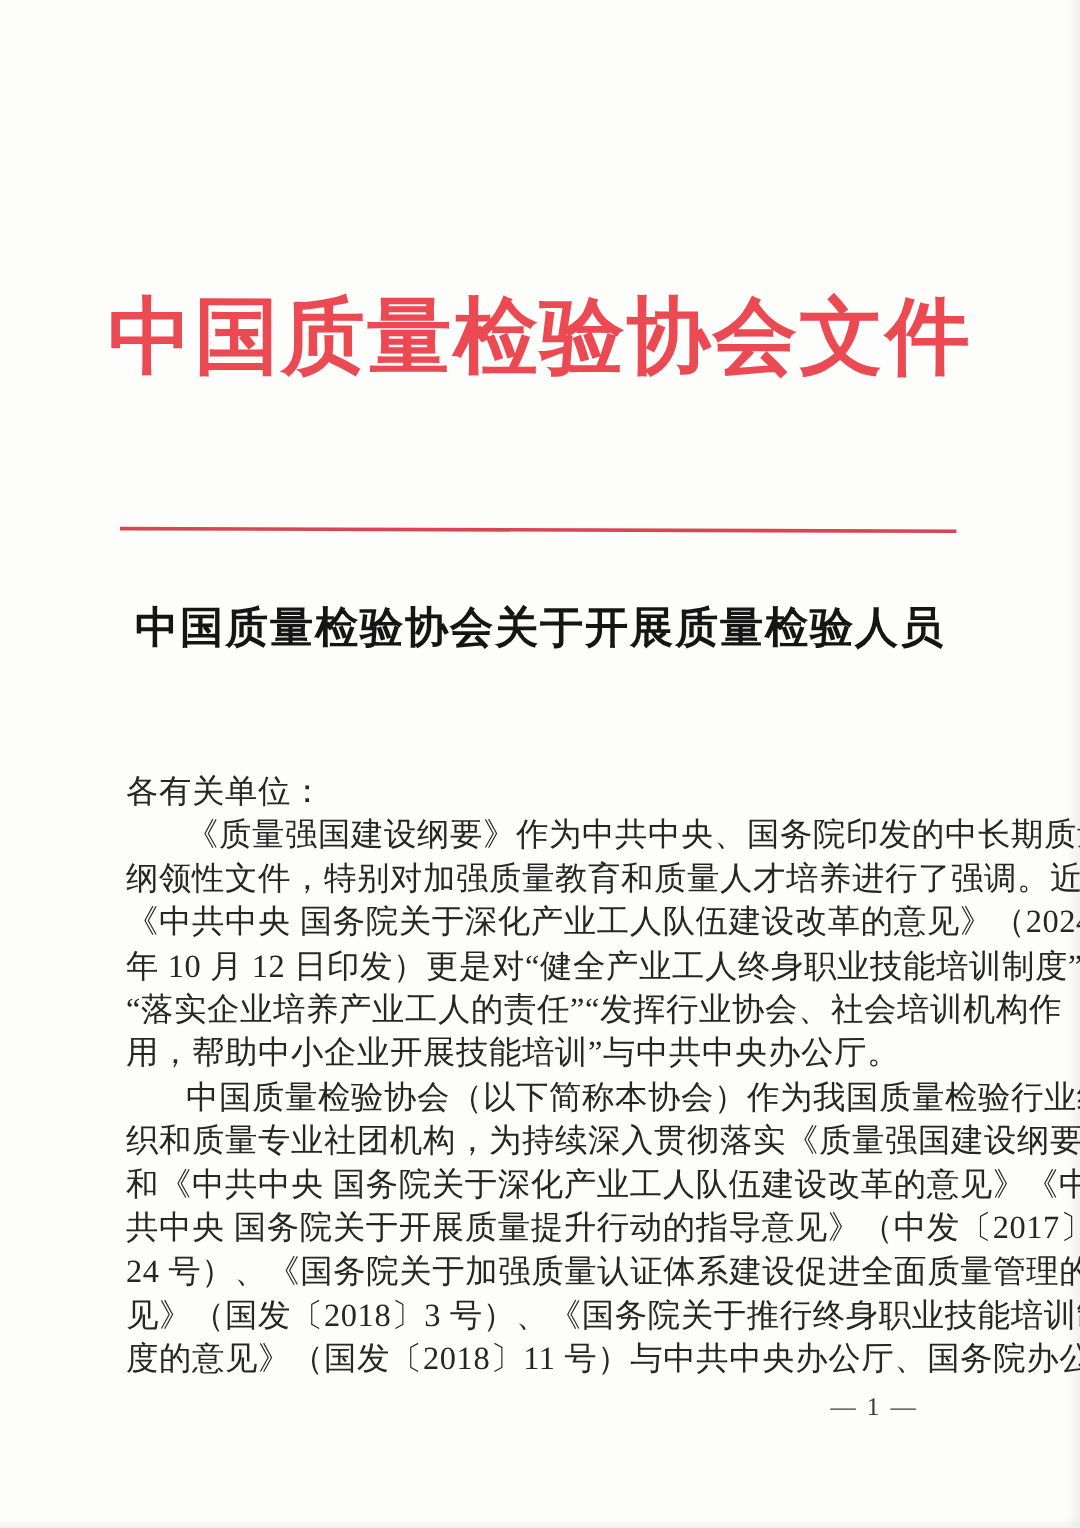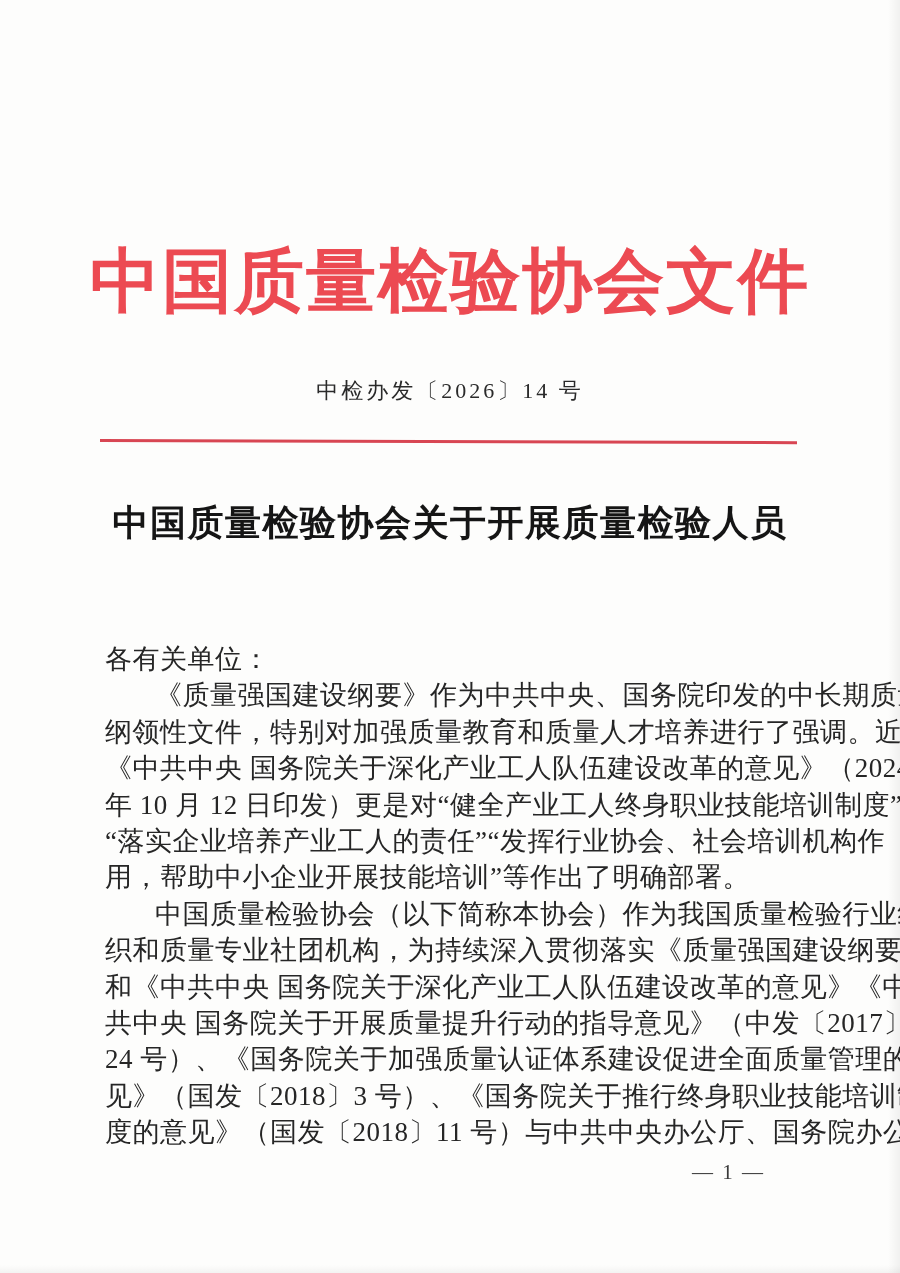--- a/index.html
+++ b/index.html
@@ -110,36 +110,35 @@
     white-space: nowrap;
   }
 </style>
 </head>
 <body>
 
 <div class="page">
 
   <div class="org-title" style="color: rgb(236, 74, 82);">中国质量检验协会文件</div>
 
-  <div class="doc-number">中检办发〔2026〕14 号</div>
 
   <div class="red-divider" style="background: rgb(216, 70, 83);"></div>
 
   <h1 class="doc-title">
     <div>中国质量检验协会关于开展质量检验人员</div>
   </h1>
 
   <section class="body-lines">
       <div class="body-line">各有关单位：</div>
       <div class="body-line indent">《质量强国建设纲要》作为中共中央、国务院印发的中长期质量</div>
       <div class="body-line">纲领性文件，特别对加强质量教育和质量人才培养进行了强调。近日，</div>
       <div class="body-line">《中共中央 国务院关于深化产业工人队伍建设改革的意见》（2024</div>
       <div class="body-line">年 10 月 12 日印发）更是对“健全产业工人终身职业技能培训制度”</div>
       <div class="body-line">“落实企业培养产业工人的责任”“发挥行业协会、社会培训机构作</div>
-      <div class="body-line">用，帮助中小企业开展技能培训”等作出了明确部署。</div>
+      <div class="body-line">用，帮助中小企业开展技能培训”与中共中央办公厅。</div>
       <div class="body-line indent">中国质量检验协会（以下简称本协会）作为我国质量检验行业组</div>
       <div class="body-line">织和质量专业社团机构，为持续深入贯彻落实《质量强国建设纲要》</div>
       <div class="body-line">和《中共中央 国务院关于深化产业工人队伍建设改革的意见》《中</div>
       <div class="body-line">共中央 国务院关于开展质量提升行动的指导意见》（中发〔2017〕</div>
       <div class="body-line">24 号）、《国务院关于加强质量认证体系建设促进全面质量管理的意</div>
       <div class="body-line">见》（国发〔2018〕3 号）、《国务院关于推行终身职业技能培训制</div>
       <div class="body-line">度的意见》（国发〔2018〕11 号）与中共中央办公厅、国务院办公</div>
     </section>
 
   <div class="page-number">— 1 —</div>

